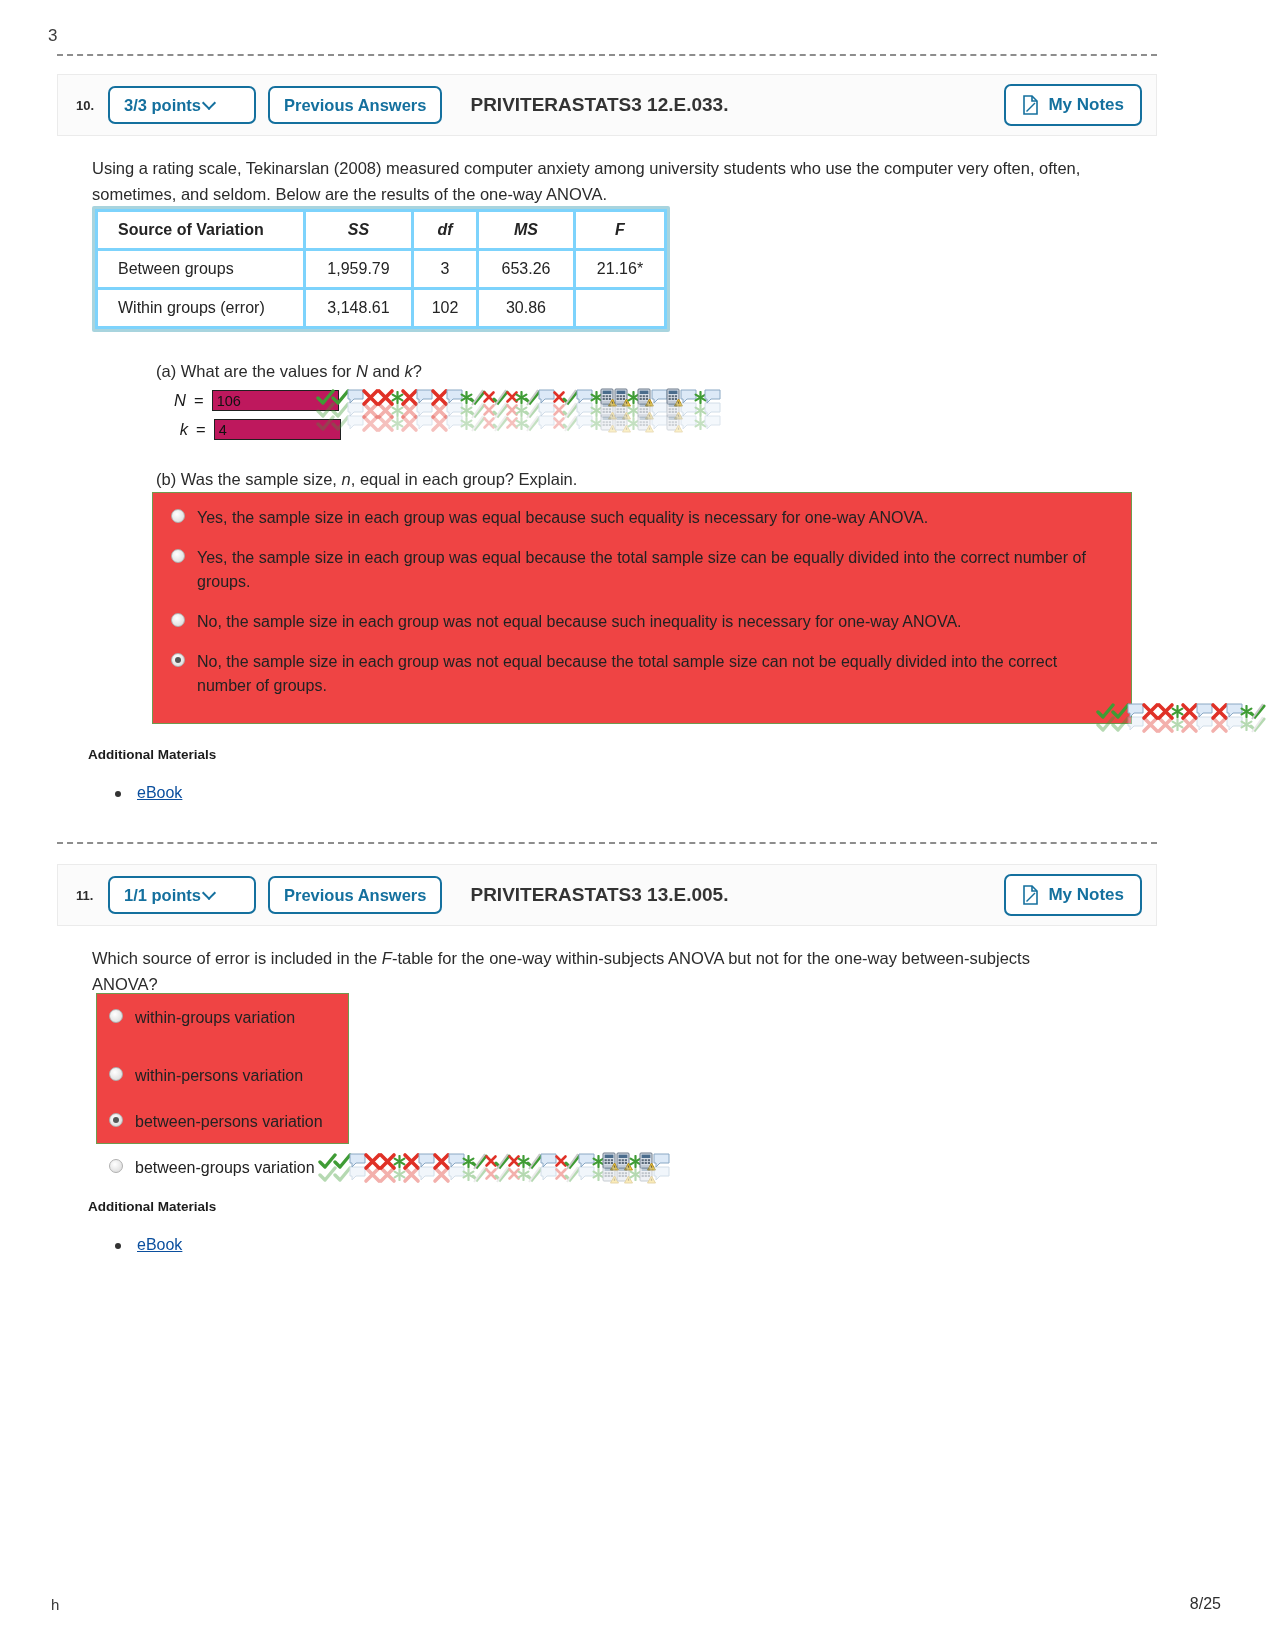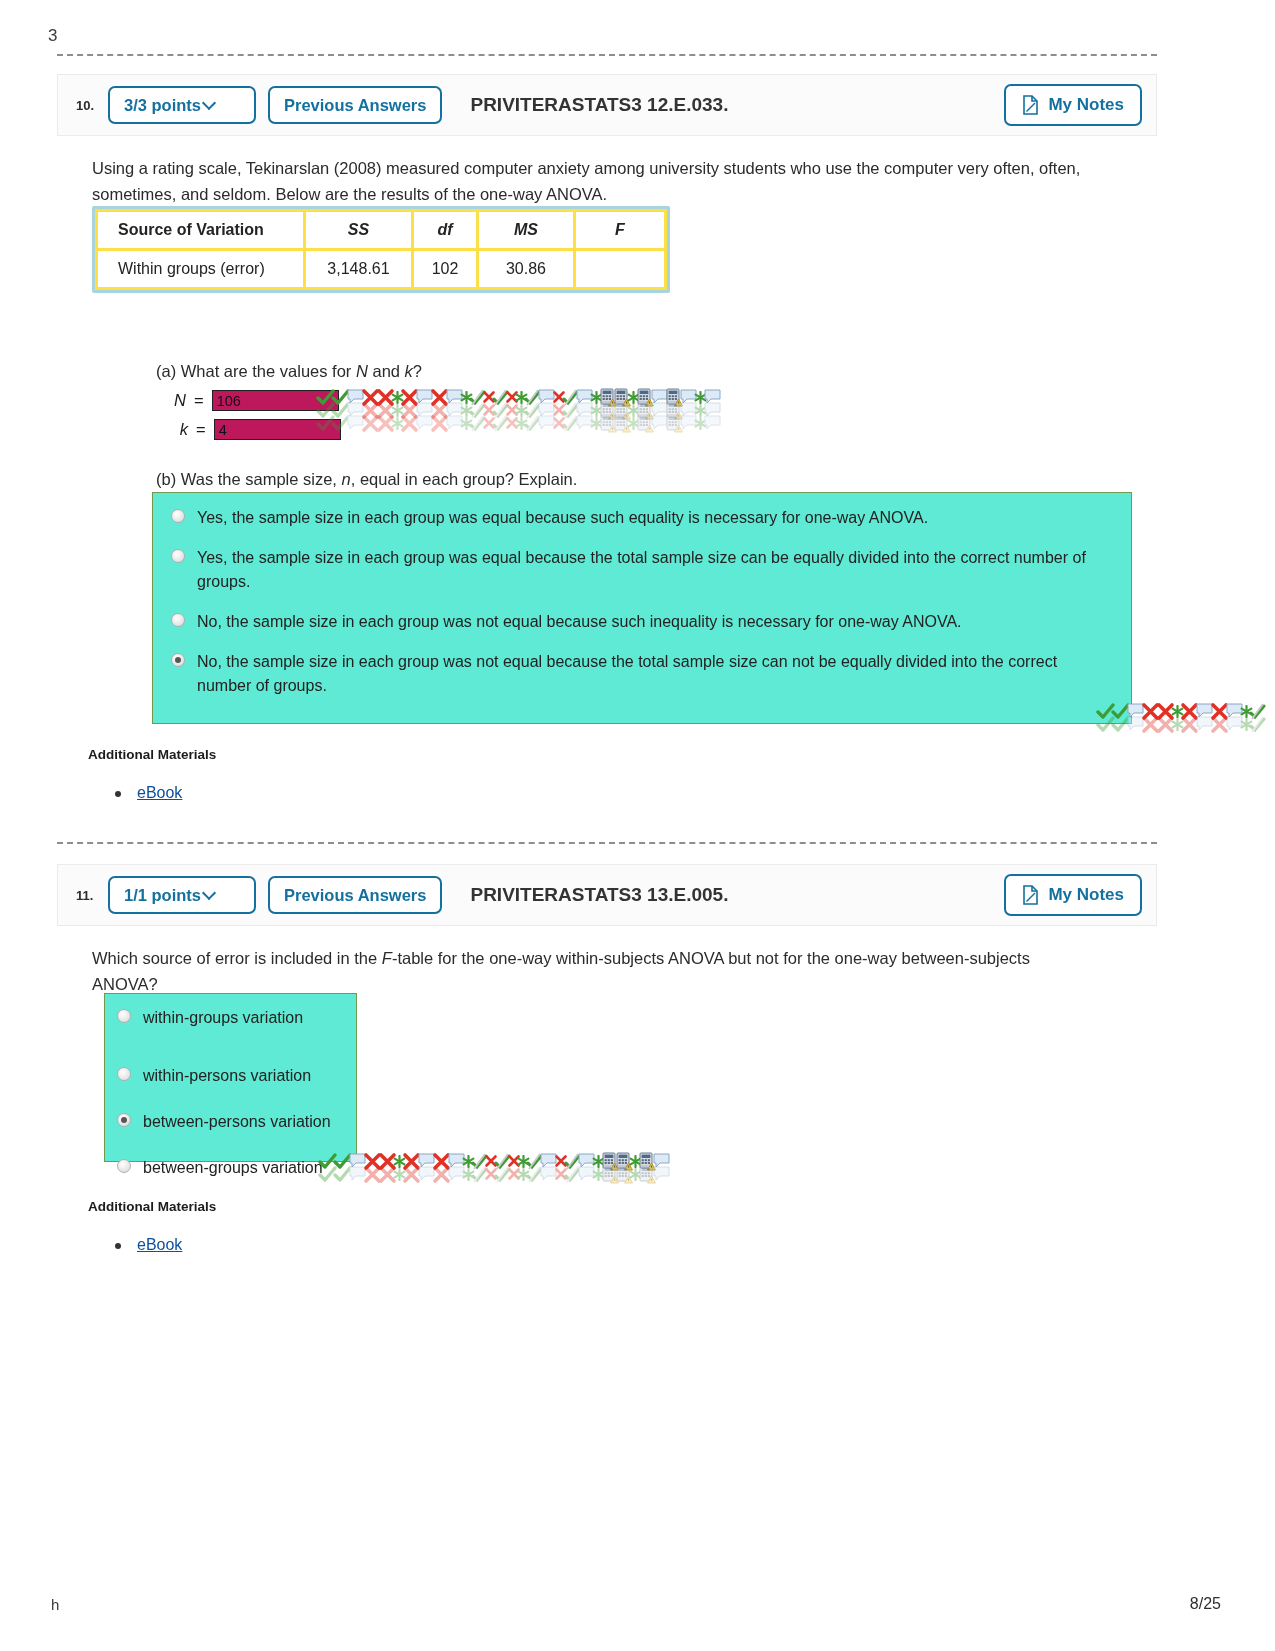--- a/index.html
+++ b/index.html
@@ -124,21 +124,21 @@
   .anova-wrap {
     position: absolute;
     left: 92px; top: 206px;
     background: #a8d4de;
     padding: 3px;
     border-radius: 2px;
   }
   table.anova {
     border-collapse: separate;
     border-spacing: 3px;
-    background: #fde047;
+    background: #7dd3fc;
   }
   table.anova th, table.anova td {
     background: #ffffff;
     font-size: 16px;
     color: #242424;
     padding: 9px 10px;
     text-align: center;
     height: 30px;
   }
   table.anova th { font-weight: bold; }
@@ -190,24 +190,24 @@
   
   .part-b-q {
     position: absolute;
     left: 156px; top: 470px;
     font-size: 16.5px;
     color: #2b2b2b;
   }
   .choice-box {
     position: absolute;
     border: 1px solid #6f9a4f;
-    background: #5eead4;
+    background: #ef4444;
   }
   .choice-box.b1 { left: 152px; top: 492px; width: 980px; height: 232px; }
-  .choice-box.b2 { left: 104px; top: 993px; width: 253px; height: 169px; }
+  .choice-box.b2 { left: 96px; top: 993px; width: 253px; height: 151px; }
   .choice {
     display: flex;
     align-items: flex-start;
     gap: 12px;
     padding: 0 18px;
     font-size: 16px;
     color: #222222;
     line-height: 1.5;
   }
   .choice .txt { flex: 1 1 auto; }
@@ -315,20 +315,27 @@
         <tr>
           <th class="srcvar">Source of Variation</th>
           <th class="ital c-ss">SS</th>
           <th class="ital c-df">df</th>
           <th class="ital c-ms">MS</th>
           <th class="ital c-f">F</th>
         </tr>
       </thead>
       <tbody>
         <tr>
+          <td class="srcvar">Between groups</td>
+          <td class="c-ss">1,959.79</td>
+          <td class="c-df">3</td>
+          <td class="c-ms">653.26</td>
+          <td class="c-f">21.16*</td>
+        </tr>
+        <tr>
           <td class="srcvar">Within groups (error)</td>
           <td class="c-ss">3,148.61</td>
           <td class="c-df">102</td>
           <td class="c-ms">30.86</td>
           <td class="c-f"></td>
         </tr>
       </tbody>
     </table>
   </div>
 

